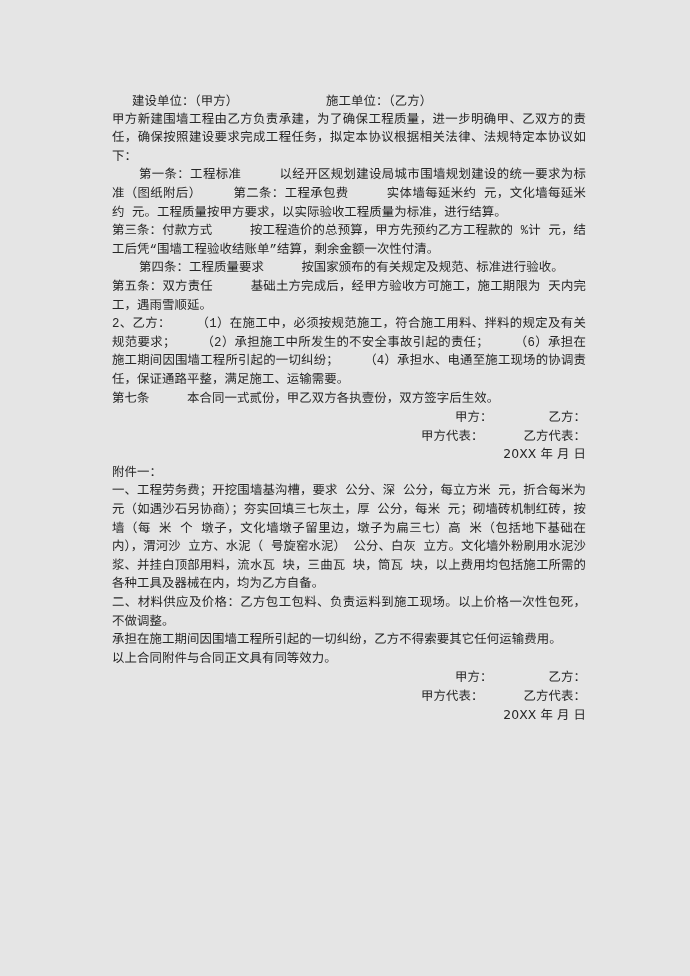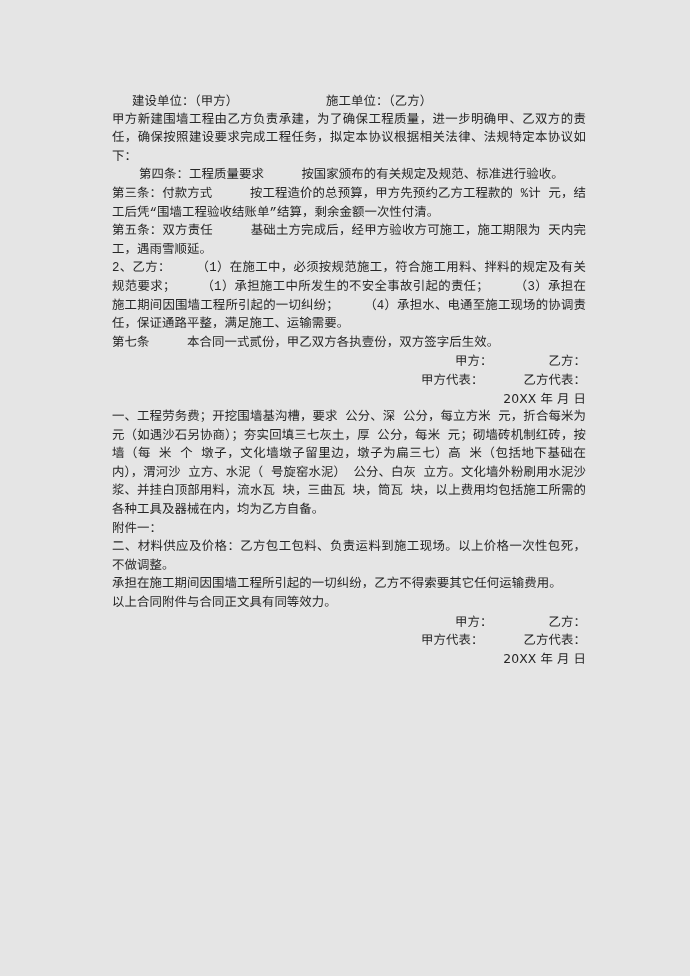--- a/index.html
+++ b/index.html
@@ -66,35 +66,36 @@
 </head>
 <body>
 
 <div id="page">
   <div class="doc-body">
 
     <p class="header-line"><span class="hl-a">建设单位：（甲方）</span><span class="hl-b">施工单位：（乙方）</span></p>
 
     <p class="para ind-0">甲方新建围墙工程由乙方负责承建，为了确保工程质量，进一步明确甲、乙双方的责任，确保按照建设要求完成工程任务，拟定本协议根据相关法律、法规特定本协议如下：</p>
 
+    <p class="para ind-2">第一条：工程标准　　　以经开区规划建设局城市围墙规划建设的统一要求为标准（图纸附后）　　　第二条：工程承包费　　　实体墙每延米约 元，文化墙每延米约 元。工程质量按甲方要求，以实际验收工程质量为标准，进行结算。</p>
+    <p class="para ind-0">第三条：付款方式　　　按工程造价的总预算，甲方先预约乙方工程款的 %计 元，结工后凭“围墙工程验收结账单”结算，剩余金额一次性付清。</p>
     <p class="para ind-2">第四条：工程质量要求　　　按国家颁布的有关规定及规范、标准进行验收。</p>
-    <p class="para ind-0">第三条：付款方式　　　按工程造价的总预算，甲方先预约乙方工程款的 %计 元，结工后凭“围墙工程验收结账单”结算，剩余金额一次性付清。</p>
     <p class="para ind-0">第五条：双方责任　　　基础土方完成后，经甲方验收方可施工，施工期限为 天内完工，遇雨雪顺延。</p>
-    <p class="para ind-0">2、乙方：　　　（1）在施工中，必须按规范施工，符合施工用料、拌料的规定及有关规范要求；　　　（1）承担施工中所发生的不安全事故引起的责任；　　　（3）承担在施工期间因围墙工程所引起的一切纠纷；　　　（4）承担水、电通至施工现场的协调责任，保证通路平整，满足施工、运输需要。</p>
+    <p class="para ind-0">2、乙方：　　　（1）在施工中，必须按规范施工，符合施工用料、拌料的规定及有关规范要求；　　　（2）承担施工中所发生的不安全事故引起的责任；　　　（6）承担在施工期间因围墙工程所引起的一切纠纷；　　　（4）承担水、电通至施工现场的协调责任，保证通路平整，满足施工、运输需要。</p>
     <p class="para ind-0">第七条　　　本合同一式贰份，甲乙双方各执壹份，双方签字后生效。</p>
 
     <p class="sig"><span>甲方：</span><span class="gap g-lg"></span><span>乙方：</span></p>
 
     <p class="sig"><span>甲方代表：</span><span class="gap g-md"></span><span>乙方代表：</span></p>
 
     <p class="sig">20XX 年 月 日</p>
 
+    <p class="para ind-0">附件一：</p>
+
     <p class="para ind-0">一、工程劳务费；开挖围墙基沟槽，要求 公分、深 公分，每立方米 元，折合每米为 元（如遇沙石另协商）；夯实回填三七灰土，厚 公分，每米 元；砌墙砖机制红砖，按 墙（每 米 个 墩子，文化墙墩子留里边，墩子为扁三七）高 米（包括地下基础在内），渭河沙 立方、水泥（ 号旋窑水泥） 公分、白灰 立方。文化墙外粉刷用水泥沙浆、并挂白顶部用料，流水瓦 块，三曲瓦 块，筒瓦 块，以上费用均包括施工所需的各种工具及器械在内，均为乙方自备。</p>
-
-    <p class="para ind-0">附件一：</p>
     <p class="para ind-0">二、材料供应及价格：乙方包工包料、负责运料到施工现场。以上价格一次性包死，不做调整。</p>
     <p class="para ind-0">承担在施工期间因围墙工程所引起的一切纠纷，乙方不得索要其它任何运输费用。</p>
     <p class="para ind-0">以上合同附件与合同正文具有同等效力。</p>
 
     <p class="sig"><span>甲方：</span><span class="gap g-lg"></span><span>乙方：</span></p>
 
     <p class="sig"><span>甲方代表：</span><span class="gap g-md"></span><span>乙方代表：</span></p>
 
     <p class="sig">20XX 年 月 日</p>
 

